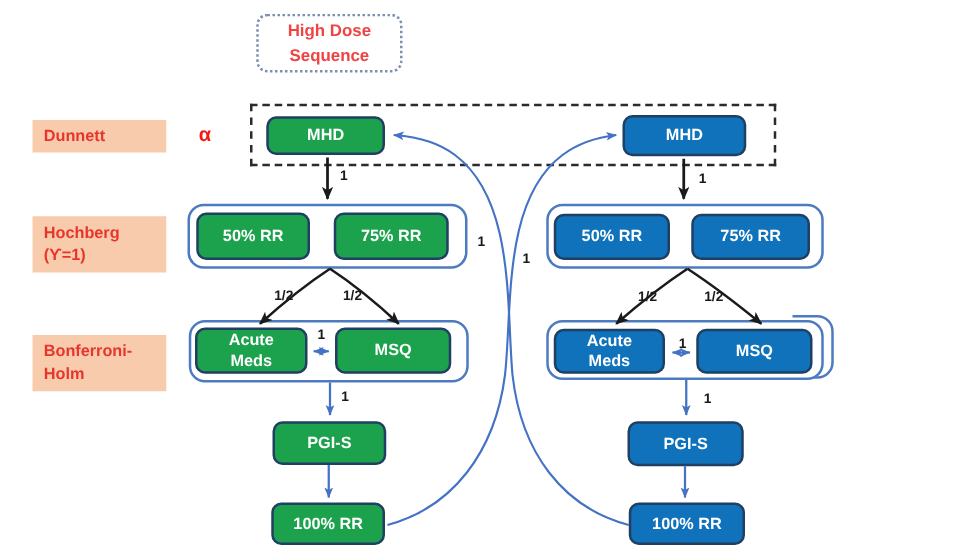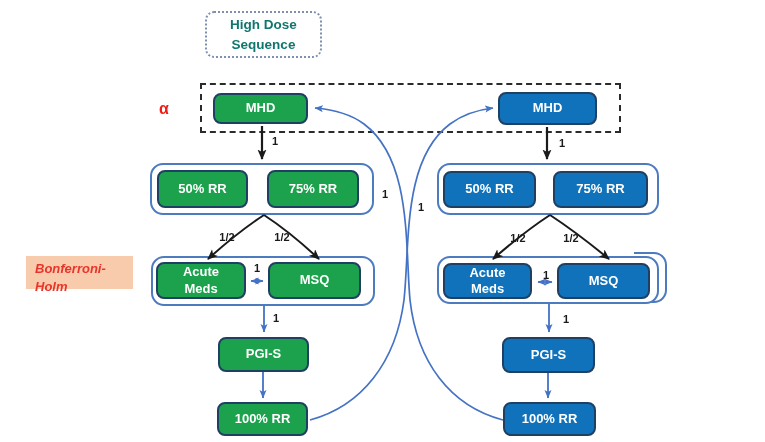--- a/index.html
+++ b/index.html
@@ -3,21 +3,21 @@
 <meta charset="utf-8">
 <style>
   html,body{margin:0;padding:0;background:#fff;}
   #stage{position:relative;width:765px;height:442px;background:#fff;overflow:hidden;
          font-family:"Liberation Sans","DejaVu Sans",sans-serif;}
   .abs{position:absolute;box-sizing:border-box;}
 
   
   .seq-title{border:2px dotted #7d90b0;border-radius:9px;background:#fff;
     display:flex;align-items:center;justify-content:center;text-align:center;
-    font-size:13.5px;font-weight:600;color:#0f766e;line-height:1.45;padding:2px 10px;z-index:3;}
+    font-size:13.5px;font-weight:600;color:#ef4444;line-height:1.45;padding:2px 10px;z-index:3;}
 
   
   .method-label{background:#f8cbad;color:#e8352b;font-weight:700;font-size:13px;
     line-height:1.35;padding:4px 9px;z-index:3;}
 
   .alpha{color:#f01c14;font-weight:700;font-size:16px;z-index:6;transform:translate(-50%,-50%);}
 
   
   .dashed-rect{border:2px dashed #2b2b2b;z-index:1;background:transparent;}
 
@@ -40,21 +40,23 @@
 
   svg.wires{position:absolute;left:0;top:0;z-index:5;pointer-events:none;}
 </style>
 </head>
 <body>
 
 <div id="stage">
 
   <div class="abs seq-title" style="left:205px;top:11px;width:117px;height:47px;">High Dose Sequence</div>
 
-  <div class="abs method-label" style="left:26px;top:256px;width:107px;height:33px;font-style:italic;">Bonferroni-Holm</div>
+  <div class="abs method-label" style="left:26px;top:96px;width:107px;">Dunnett</div>
+  <div class="abs method-label" style="left:26px;top:173px;width:107px;height:45px;">Hochberg (ϒ=1)</div>
+  <div class="abs method-label" style="left:26px;top:268px;width:107px;height:45px;">Bonferroni-Holm</div>
 
   <div class="abs alpha" style="left:164px;top:109px;">α</div>
 
   <div class="abs dashed-rect" style="left:200px;top:83px;width:421px;height:50px;"></div>
 
   <div class="abs node green" style="left:213px;top:93px;width:95px;height:31px;">MHD</div>
   <div class="abs node blue" style="left:498px;top:92px;width:99px;height:33px;">MHD</div>
 
   <div class="abs container-box" style="left:150px;top:163px;width:224px;height:52px;"></div>
   <div class="abs node green" style="left:157px;top:170px;width:91px;height:38px;">50% RR</div>

